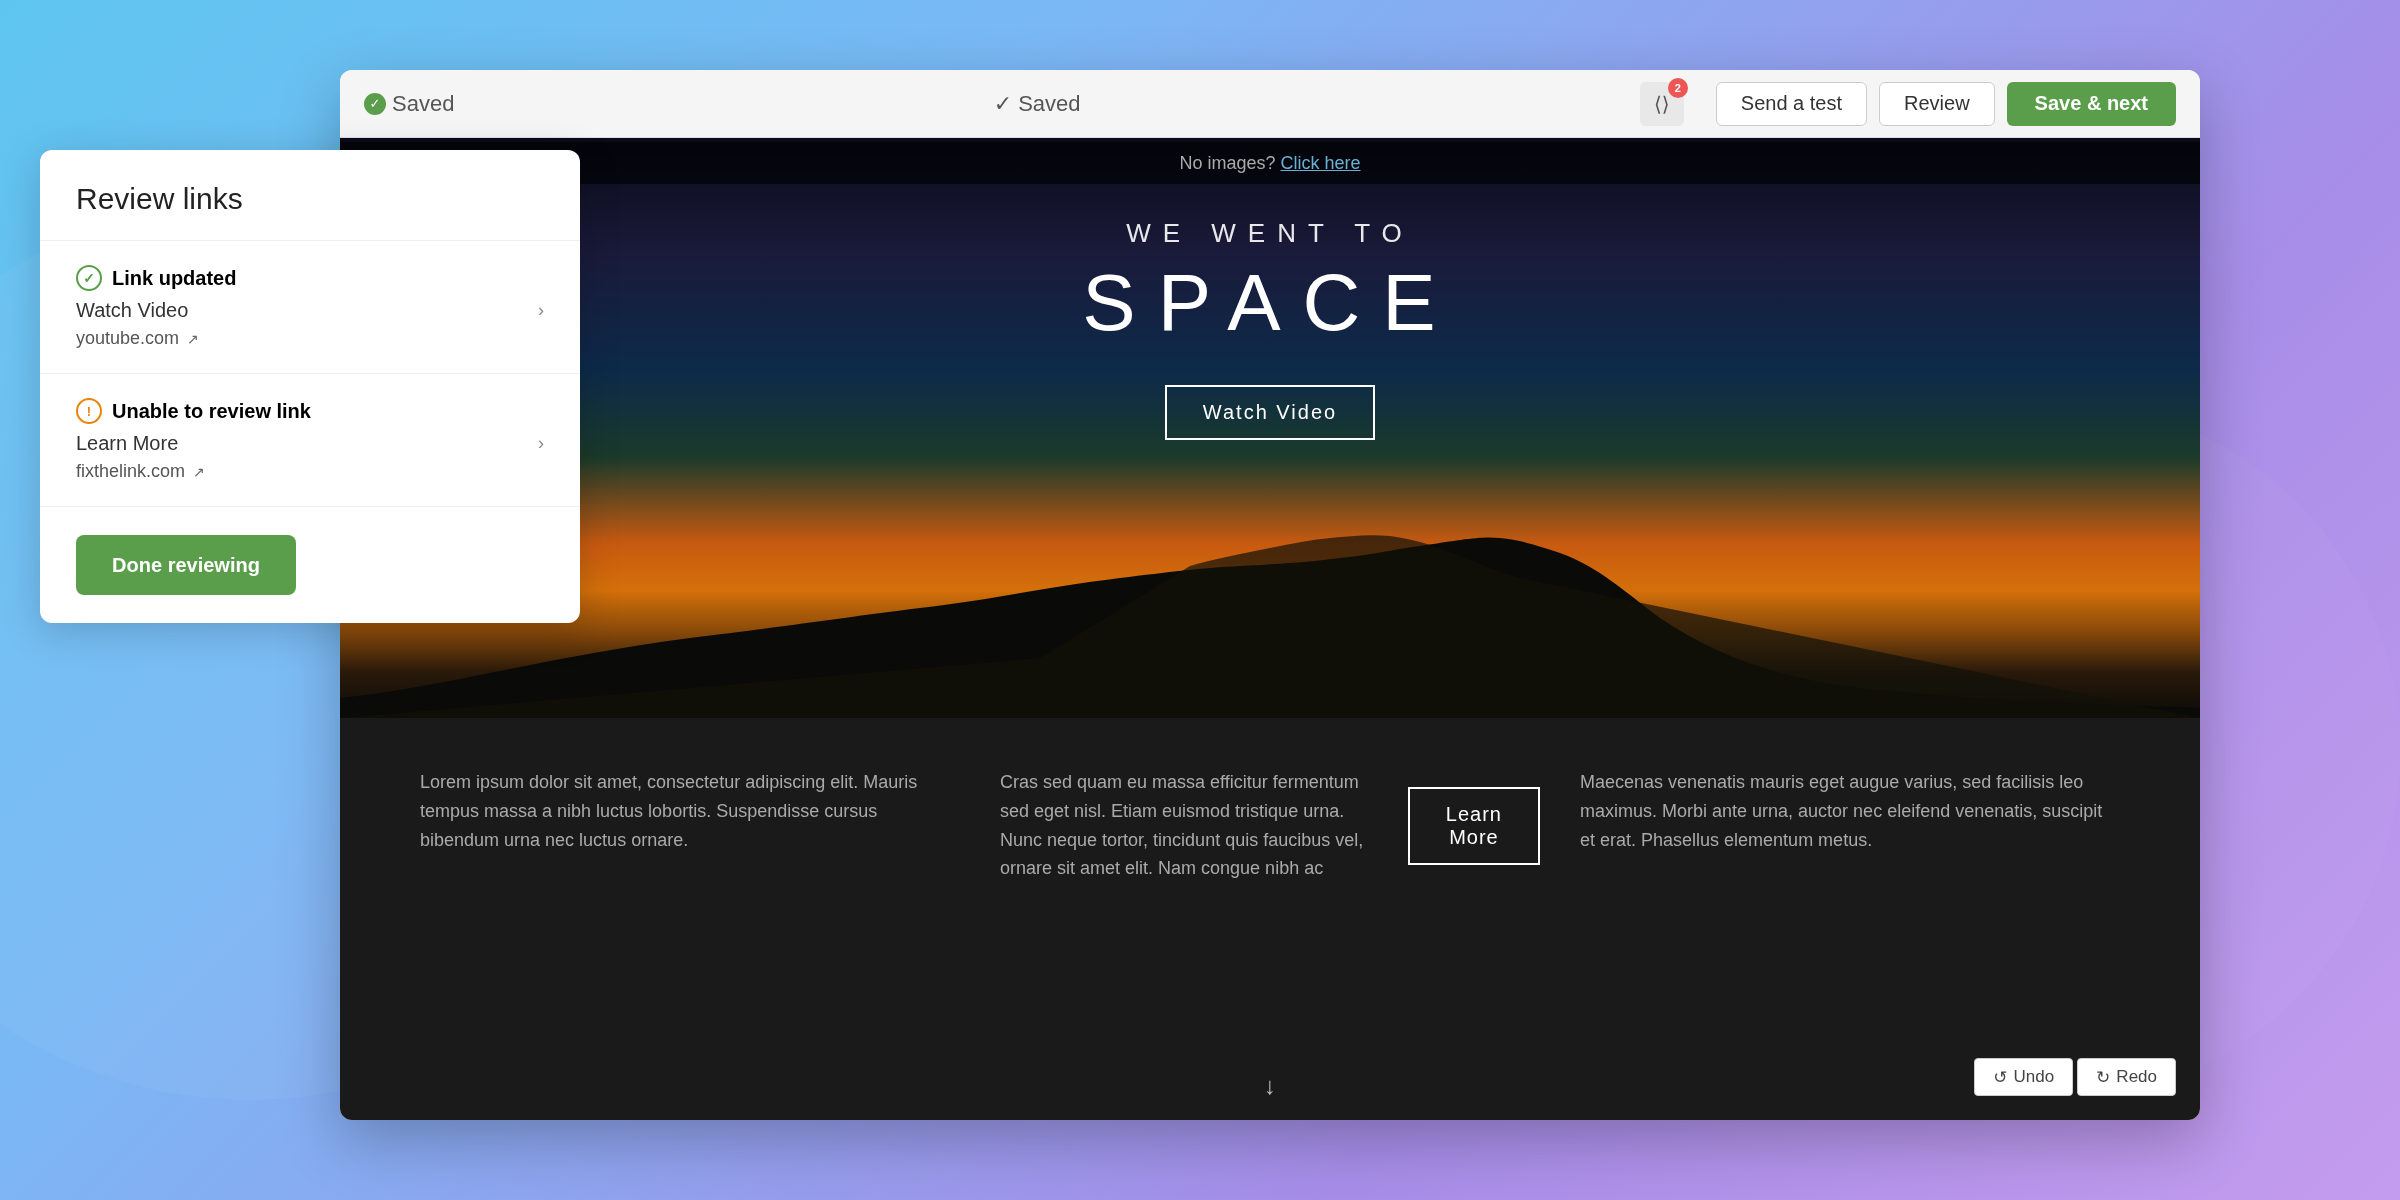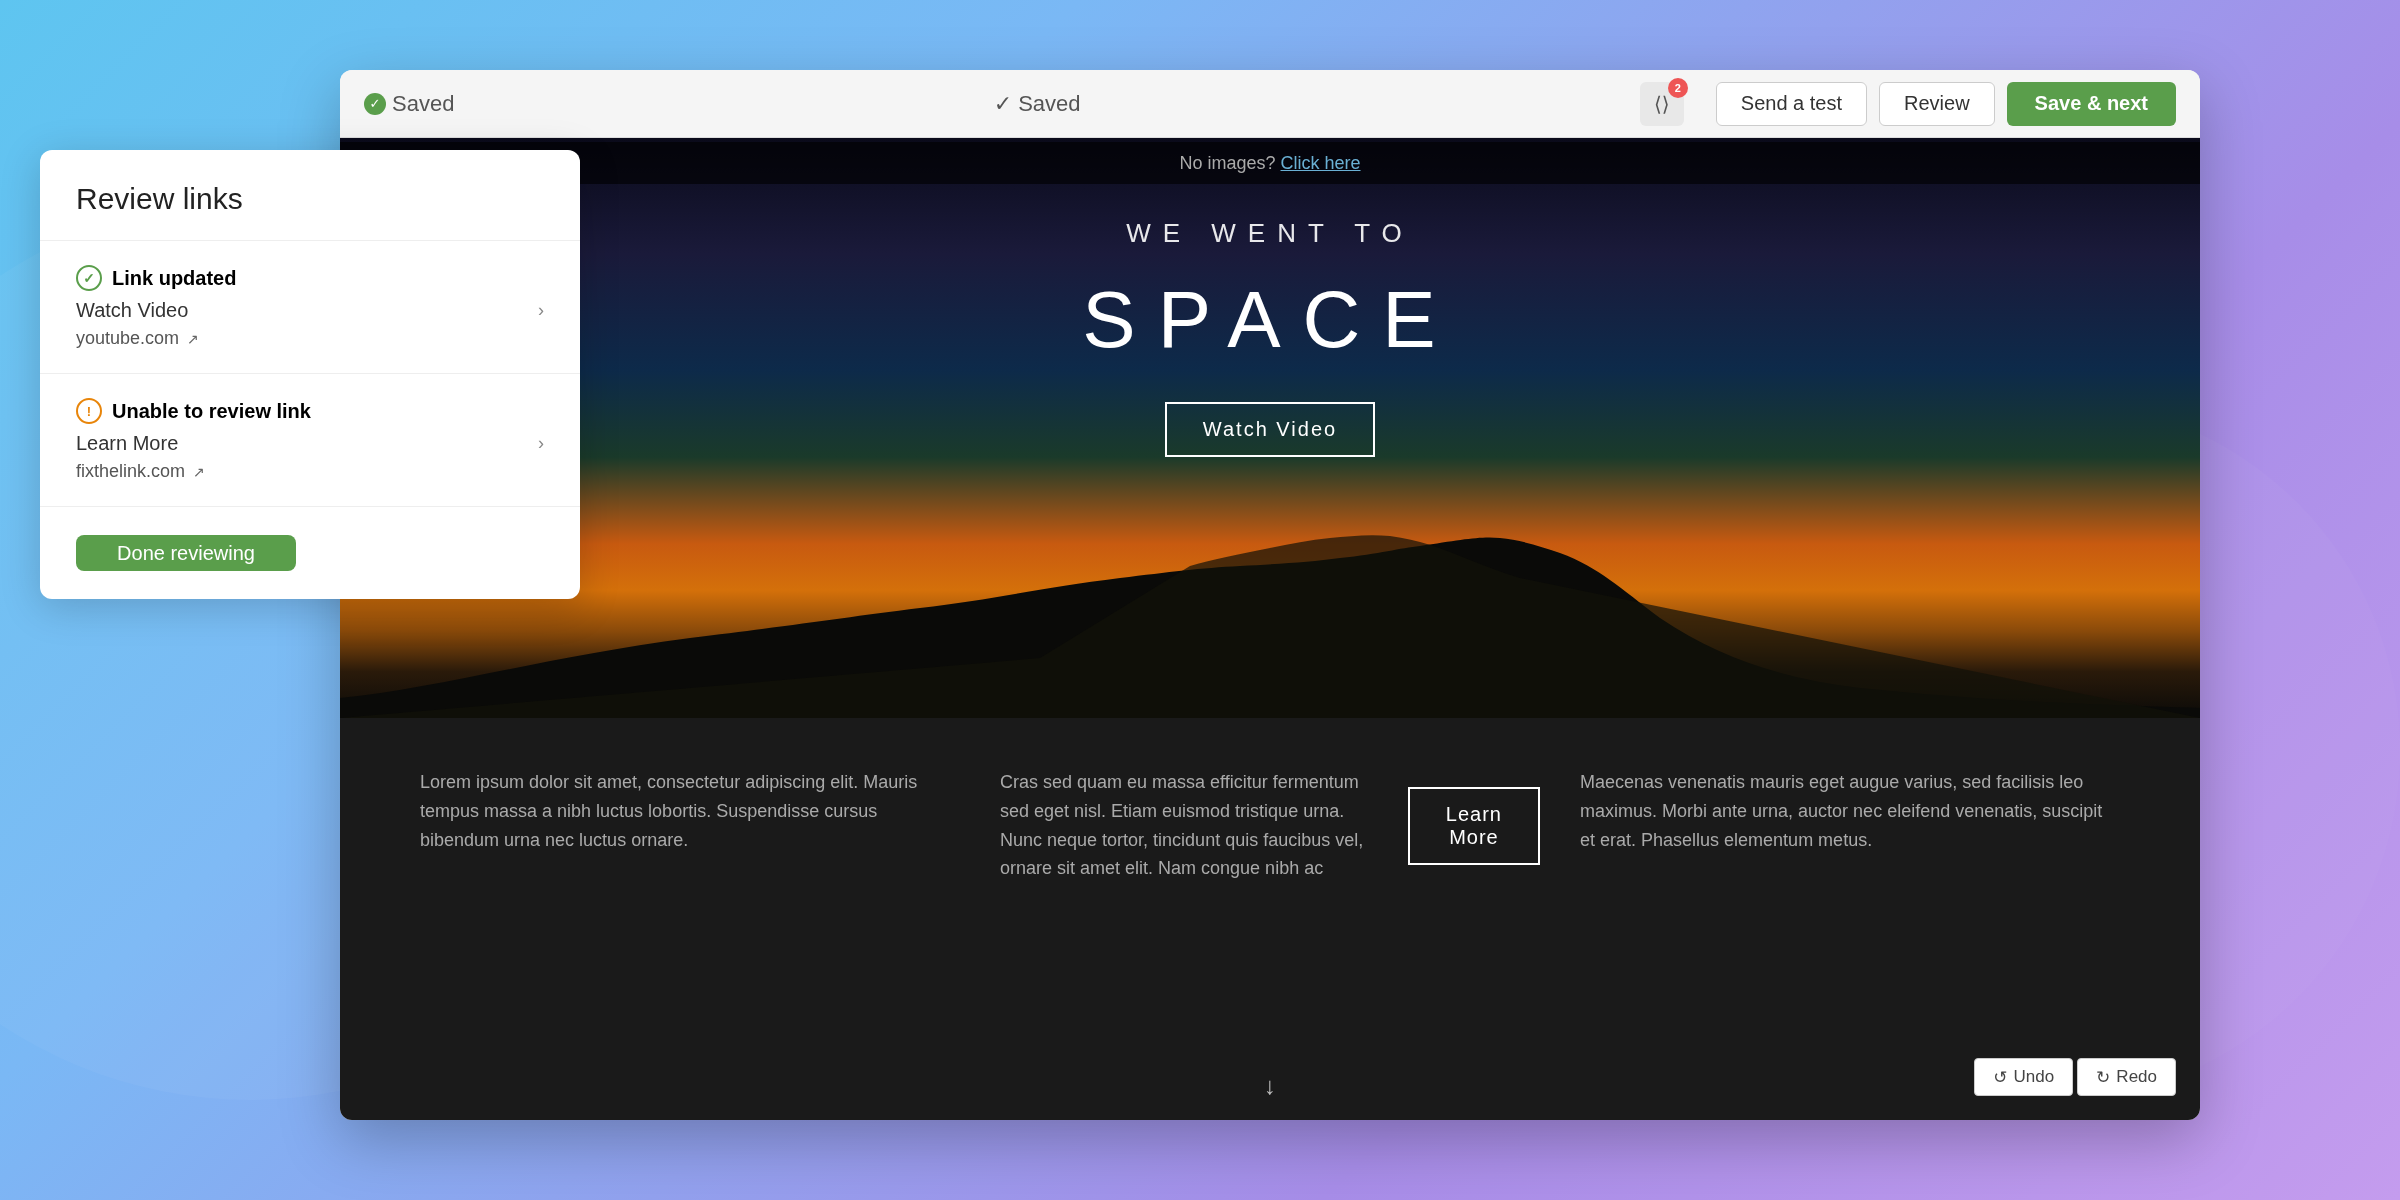--- a/index.html
+++ b/index.html
@@ -212,21 +212,21 @@
       position: absolute;
       top: 80px;
       left: 0; right: 0;
       text-align: center;
       color: white;
     }
     .hero-subtitle {
       font-size: 26px;
       letter-spacing: 12px;
       font-weight: 300;
-      margin-bottom: 25px;
+      margin-bottom: 8px;
       opacity: 0.9;
     }
     .hero-title {
       font-size: 80px;
       letter-spacing: 22px;
       font-weight: 200;
       margin-bottom: 36px;
     }
     .hero-btn {
       display: inline-block;
@@ -389,28 +389,28 @@
     .external-icon {
       font-size: 14px;
       color: #666;
     }
 
     .review-panel-footer {
       padding: 28px 36px;
     }
     .btn-done {
       width: 220px;
-      height: 36px;
+      height: 60px;
       background: #5a9e4b;
       color: white;
       border: none;
       border-radius: 8px;
       font-size: 20px;
       cursor: pointer;
-      font-weight: 400;
+      font-weight: 700;
     }
   </style>
 </head>
 <body>
 
 <div class="bg-shape bg-shape-1"></div>
 <div class="bg-shape bg-shape-2"></div>
 
 <div class="email-editor">
 

